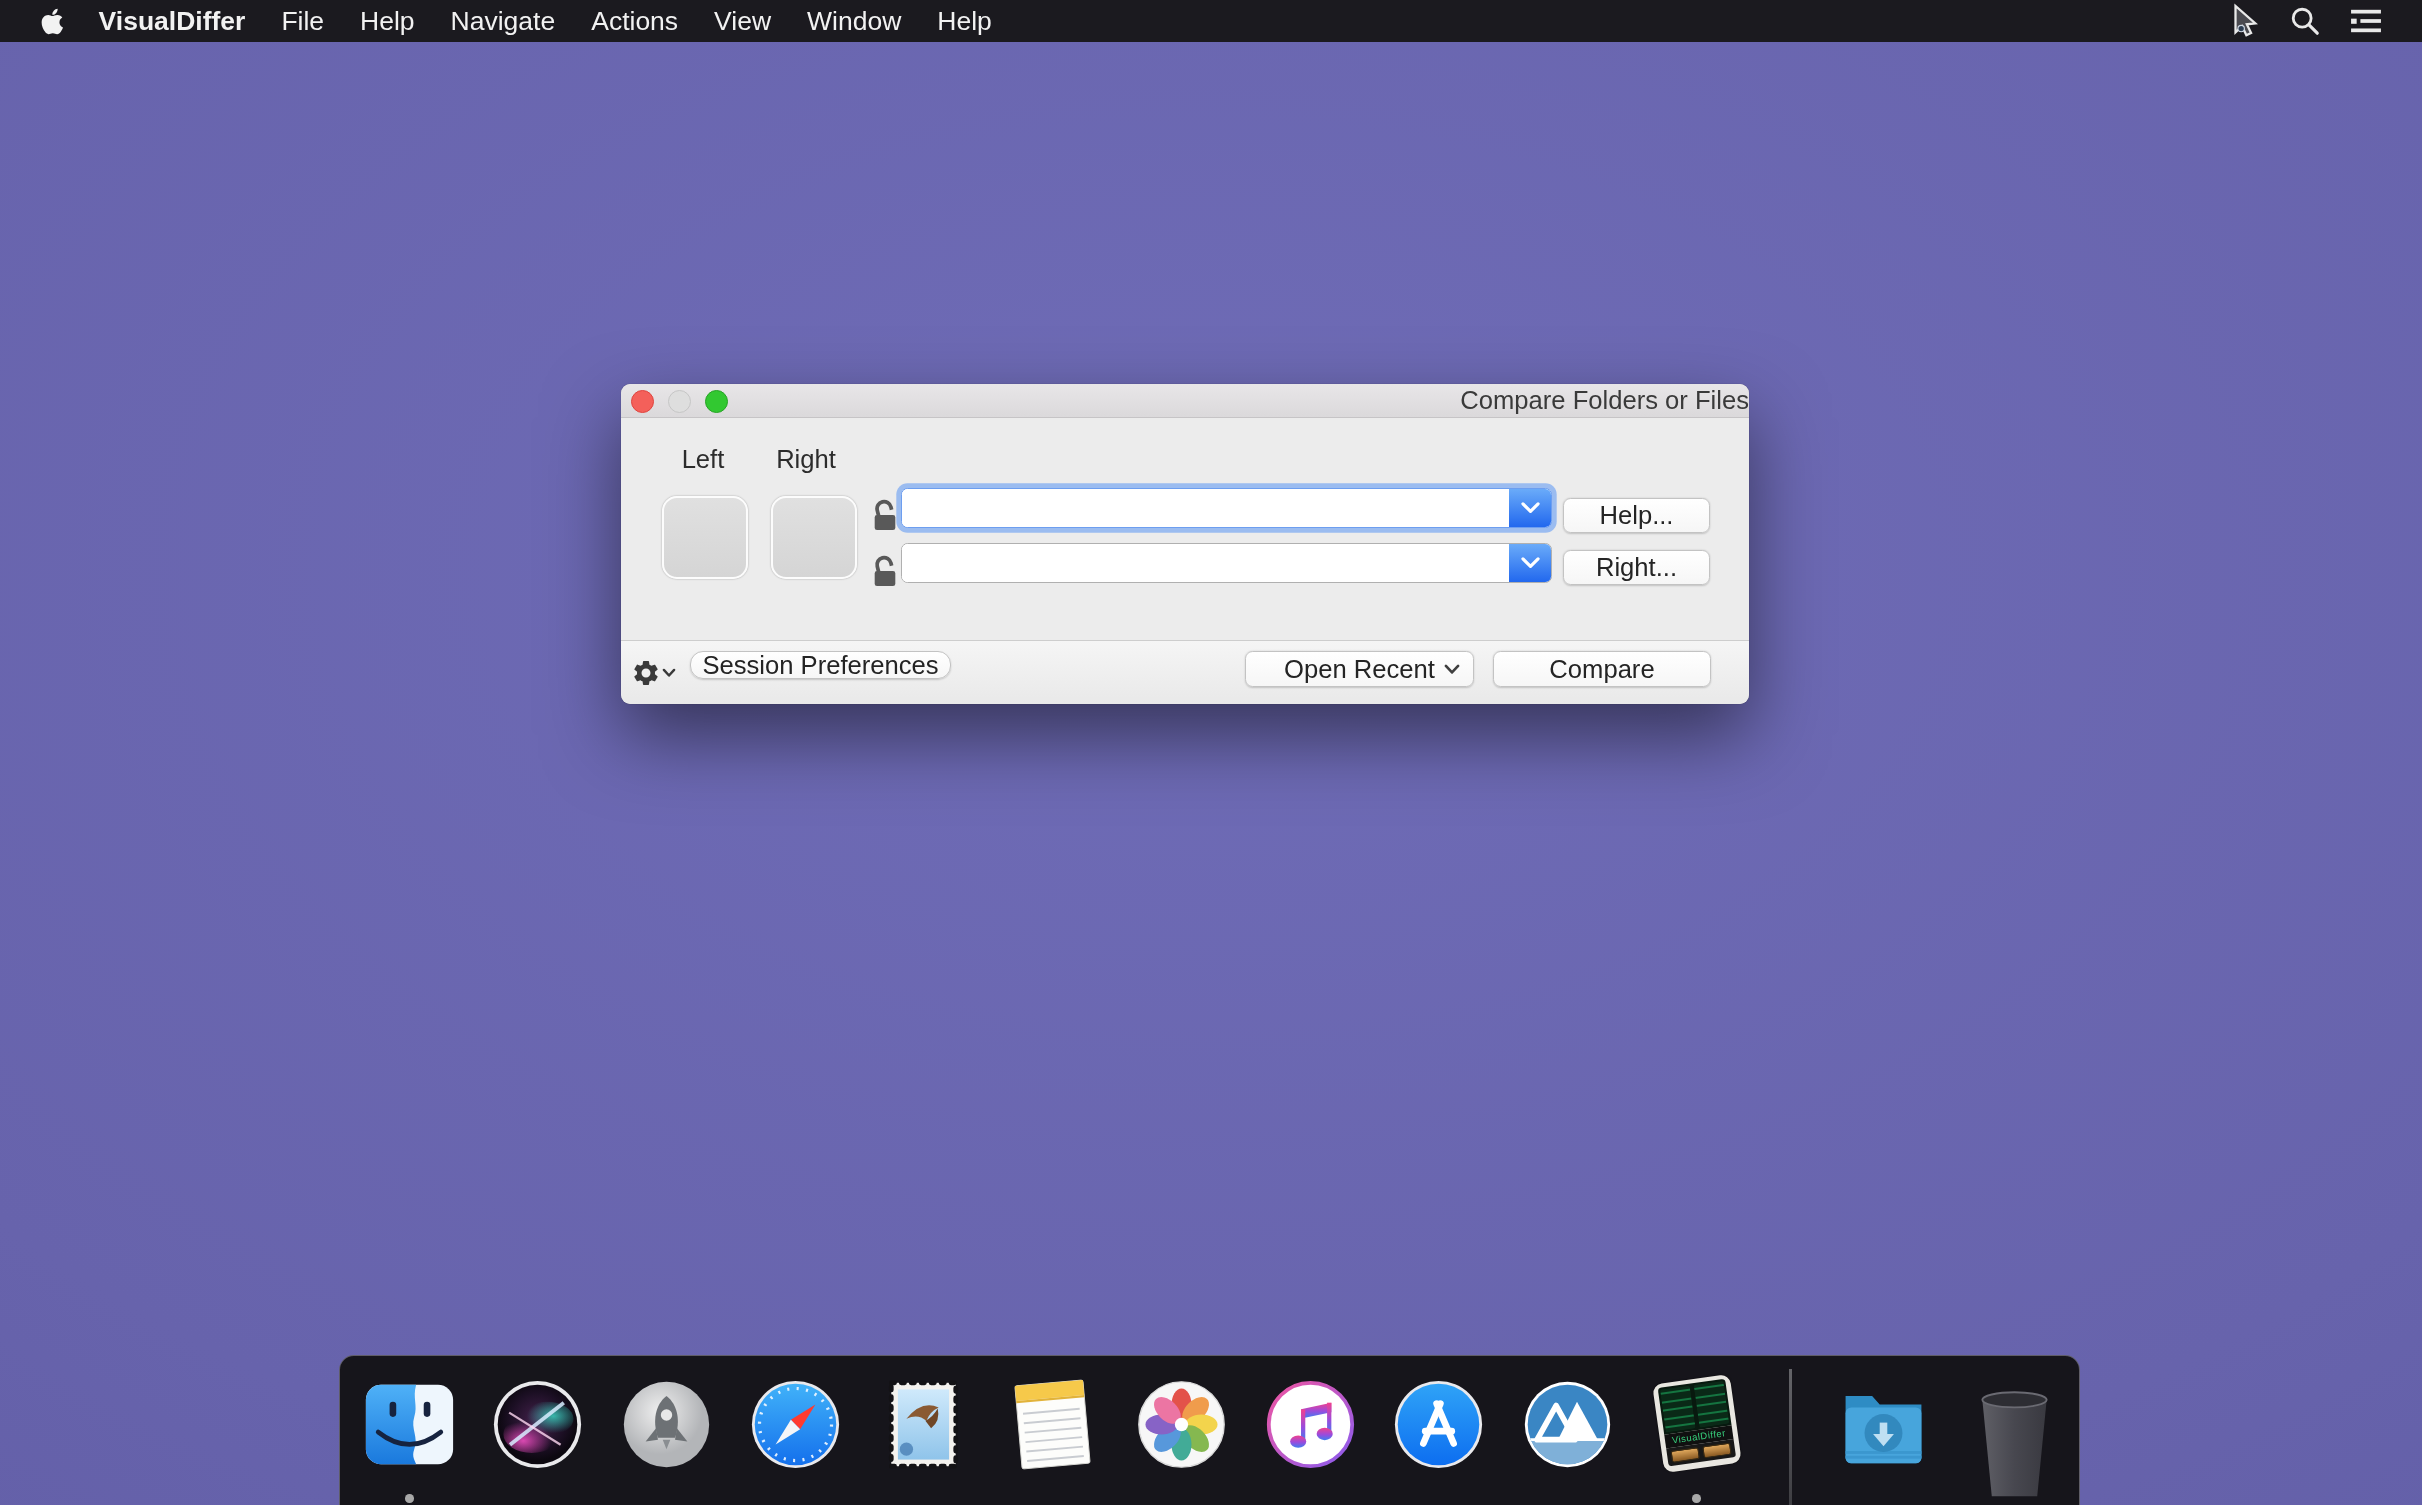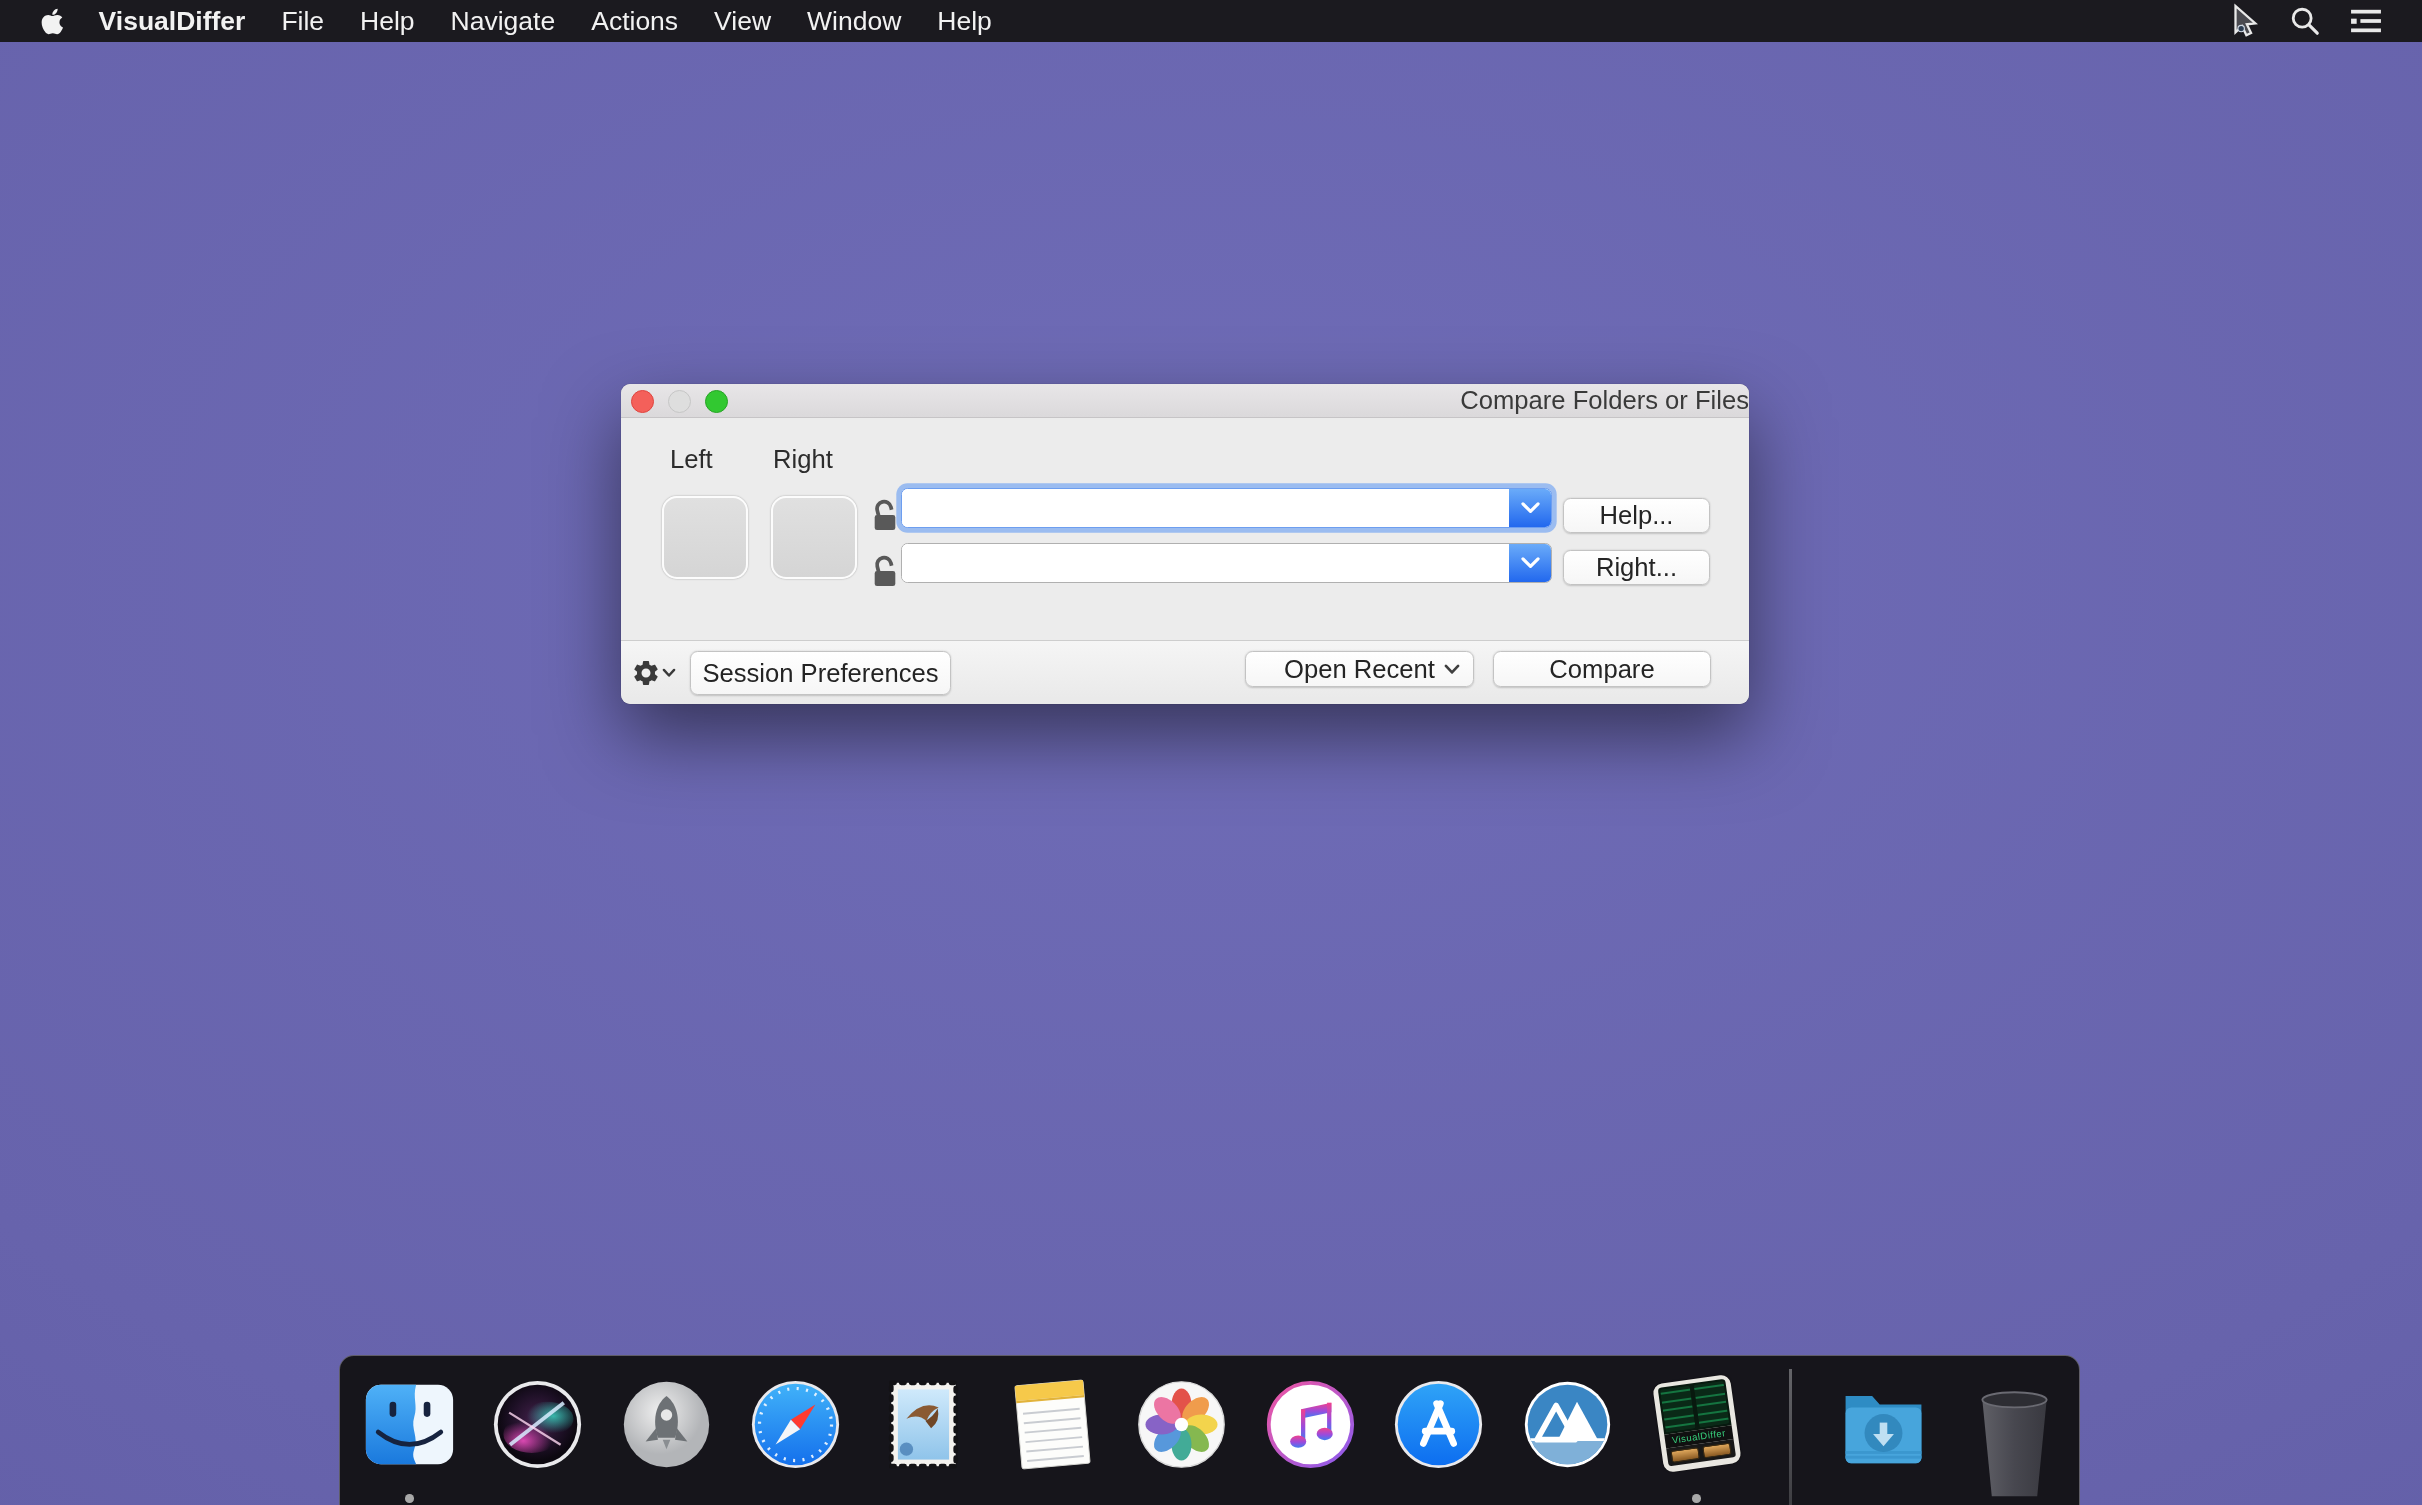--- a/index.html
+++ b/index.html
@@ -25,21 +25,21 @@
             background:#ececec;
             box-shadow:0 32px 76px rgba(0,0,0,.5), 0 0 0.9px rgba(0,0,0,.5); }
   #titlebar { left:0; top:0; width:1128px; height:34px; border-radius:9.5px 9.5px 0 0;
               background:linear-gradient(#e8e6e8,#dbd9db); border-bottom:0.9px solid #c6c4c6; }
   #win-title { width:100%; text-align:right; line-height:33px; font-size:25.6px; color:#3a3a3a; }
   .tl { width:23px; height:23px; border-radius:50%; top:5.7px; }
   #tl-close { left:9.5px;  background:#f4605a; border:0.9px solid #e0443e; }
   #tl-min   { left:47px;  background:#dedede; border:0.9px solid #c6c6c6; }
   #tl-zoom  { left:84px;  background:#32c831; border:0.9px solid #27a426; }
 
-  .col-label { top:61px; width:66px; font-size:25.6px; color:#2c2c2c; }
+  .col-label { top:61px; width:66px; text-align:center; font-size:25.6px; color:#2c2c2c; }
   #label-left  { left:49px; }
   #label-right { left:152px; }
 
   .thumb-well { top:112px; width:86px; height:83px; border-radius:15px;
                 background:linear-gradient(#e0e0e0,#d5d5d5);
                 border:2.8px solid #fcfcfc; box-shadow:0 0 1.9px rgba(0,0,0,.35); }
   #well-left { left:41px; } #well-right { left:150px; }
 
   .lock { left:249px; width:30px; height:34px; }
   #lock-1 { top:115px; } #lock-2 { top:171px; }
@@ -56,21 +56,21 @@
 
   .push-btn { background:linear-gradient(#ffffff,#f6f6f6); border:0.9px solid #c3c3c3;
               border-radius:7.6px; box-shadow:0 0.9px 1.9px rgba(0,0,0,.18);
               font-size:25.6px; color:#242424; display:flex; align-items:center; justify-content:center; }
   #btn-left  { left:942px; top:114px; width:147px; height:35px; }
   #btn-right { left:942px; top:166px; width:147px; height:35px; }
 
   #bottombar { left:0; top:256px; width:1128px; height:64px; border-radius:0 0 9.5px 9.5px;
                background:linear-gradient(#f5f5f5,#e9e9e9); border-top:0.9px solid #cdcdcd; }
   #gear-btn { left:9.5px; top:13.2px; width:49px; height:38px; display:flex; align-items:center; gap:1.9px; }
-  #btn-session { left:69px;  top:10.4px; width:261px; height:44px; }
+  #btn-session { left:69px;  top:10.4px; width:261px; height:28px;border-radius:13px; }
   #btn-recent  { left:624px; top:10.4px; width:229px; height:36px; position:absolute; }
   #btn-recent .chev { position:absolute; right:13.2px; top:10.4px; }
   #btn-compare { left:872px; top:10.4px; width:218px; height:36px; }
 
   
   #dock { left:339px; top:1355px; width:1741px; height:199px; border-radius:15px;
           background:rgba(19,18,21,.96); border:1.9px solid rgba(155,155,165,.55); }
   .dock-item { top:23px; width:91px; height:91px; }
   .dock-item svg { display:block; }
   #dock-divider { left:1449px; top:13.2px; width:2.8px; height:142px;

